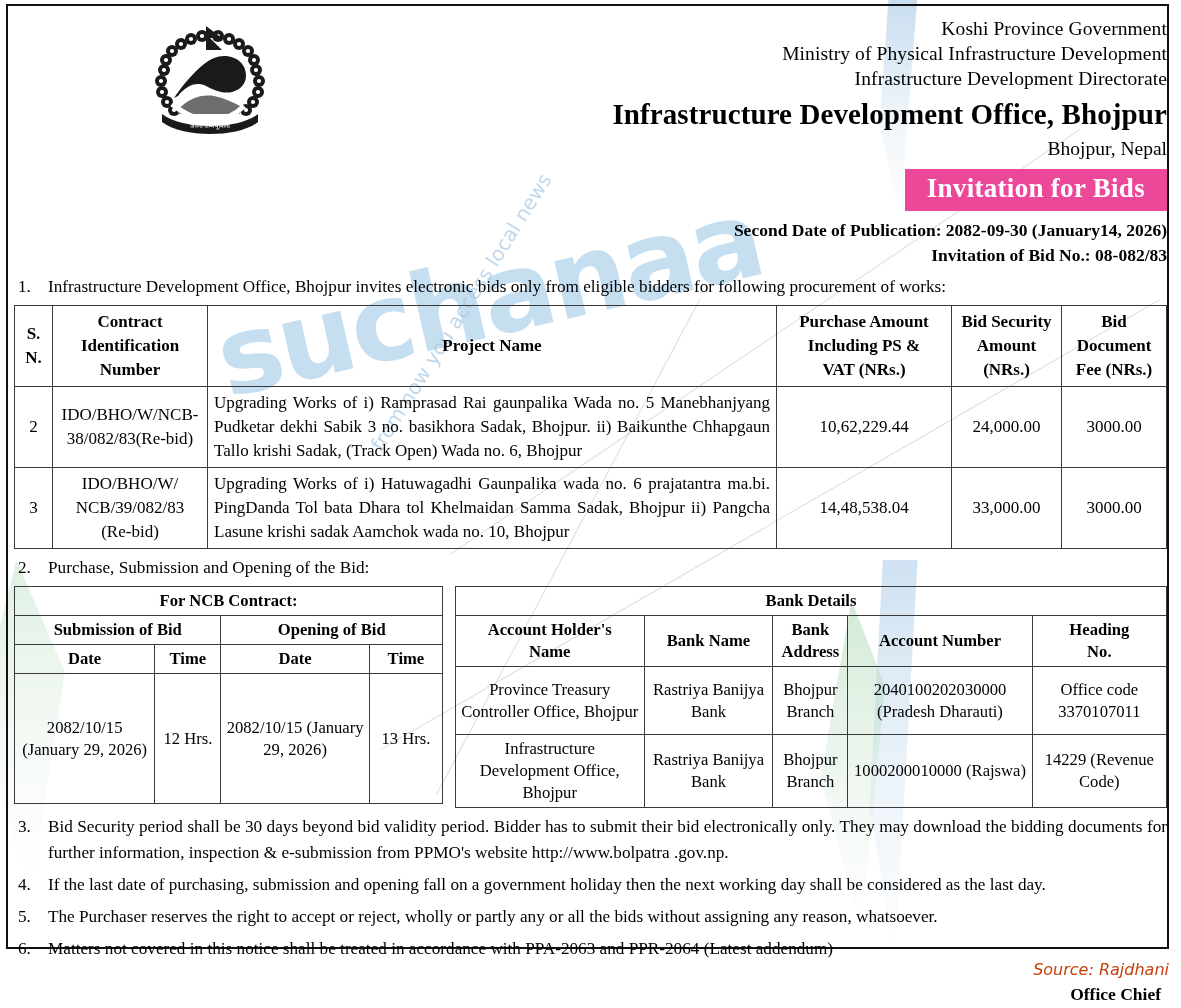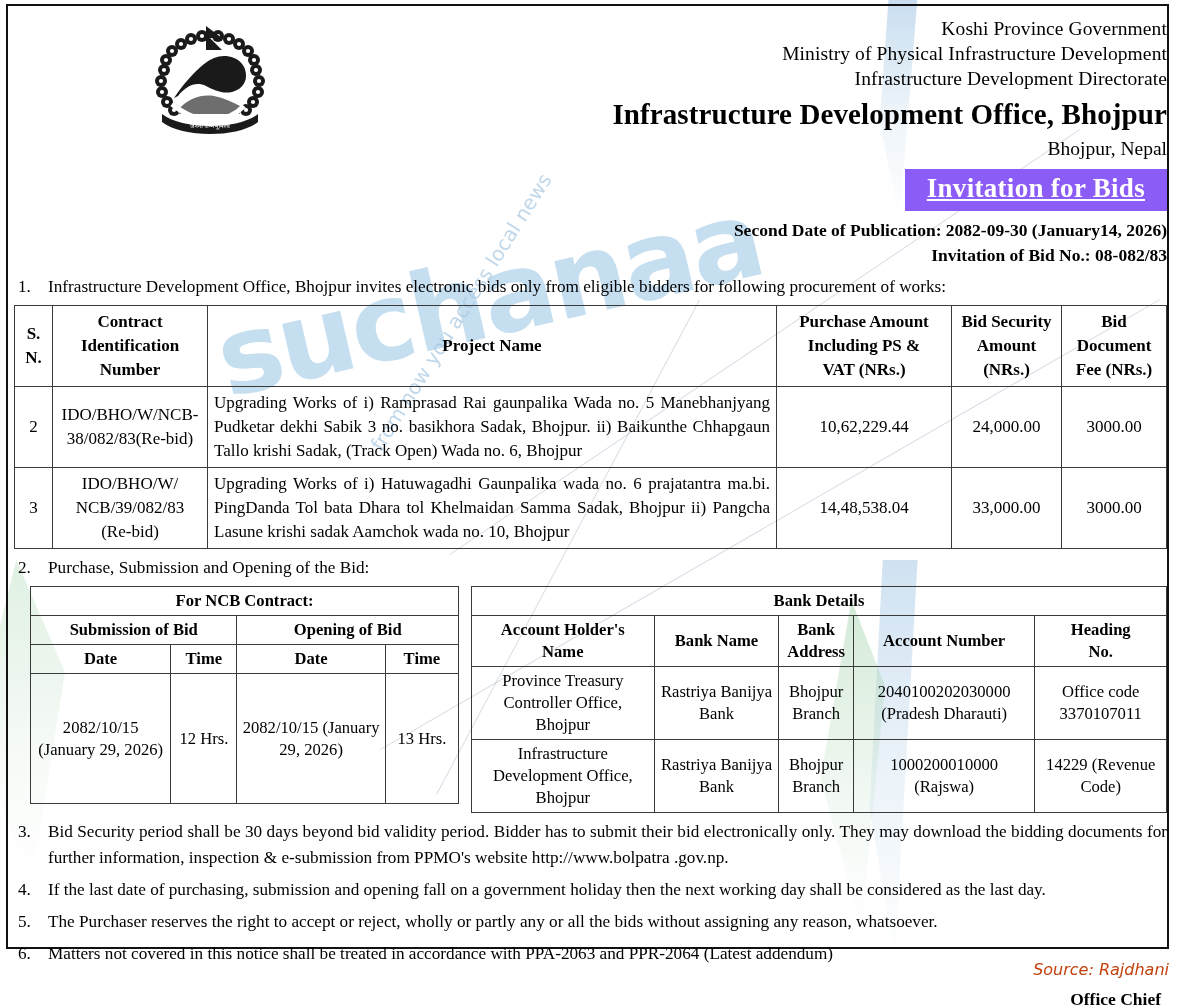--- a/index.html
+++ b/index.html
@@ -129,28 +129,27 @@
     margin-top: 3px;
     letter-spacing: .1px;
   }
   .office-place {
     font-size: 19.5px;
     line-height: 30px;
   }
   .ifb-wrap { margin-top: 5px; }
   .ifb {
     display: inline-block;
-    background: #8b5cf6;
+    background: #ec4899;
     color: #fff;
     font-size: 27px;
     font-weight: bold;
     padding: 3px 22px 6px 22px;
     line-height: 33px;
     letter-spacing: .3px;
-    text-decoration: underline;
   }
   .pub-line {
     font-size: 17.5px;
     font-weight: bold;
     line-height: 25px;
     margin-top: 7px;
   }
   .bid-no-line {
     font-size: 17.5px;
     font-weight: bold;
@@ -197,21 +196,20 @@
   }
   .td-center { text-align: center; }
   .td-justify { text-align: justify; text-align-last: left; }
 
   
   .lower-row {
     display: flex;
     gap: 12px;
     margin-top: 5px;
     align-items: flex-start;
-    margin-left: 16px;
   }
   .ncb-box { width: 429px; flex: 0 0 429px; }
   .bank-box { flex: 1; }
 
   .sub-table th, .sub-table td {
     border: 1px solid #3a3a3a;
     padding: 3px 5px;
     font-size: 16.6px;
     line-height: 22px;
     vertical-align: middle;

